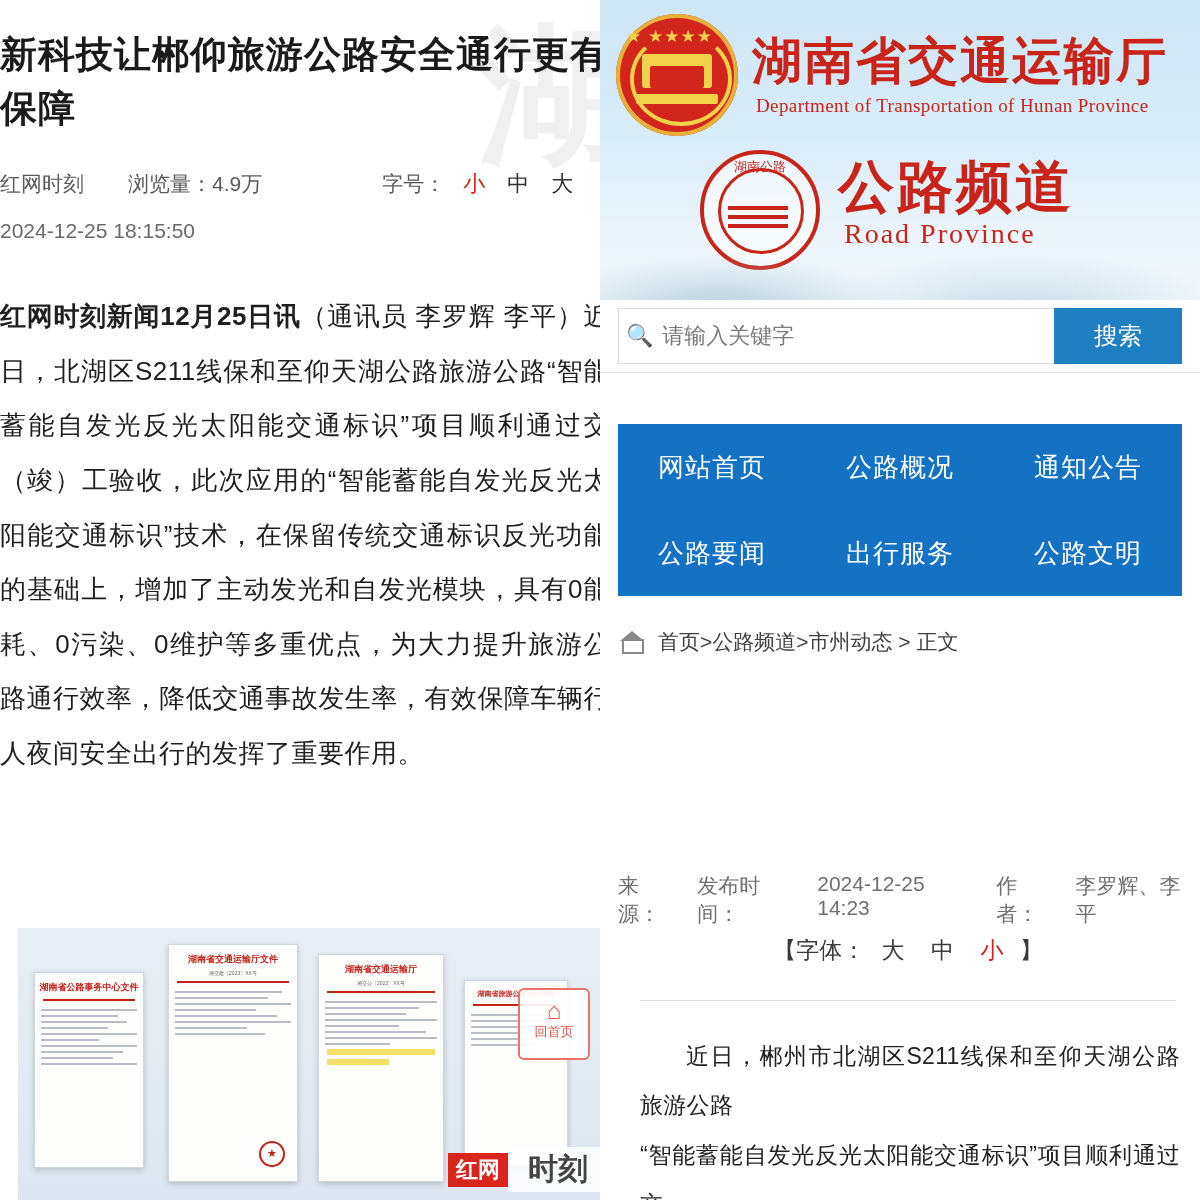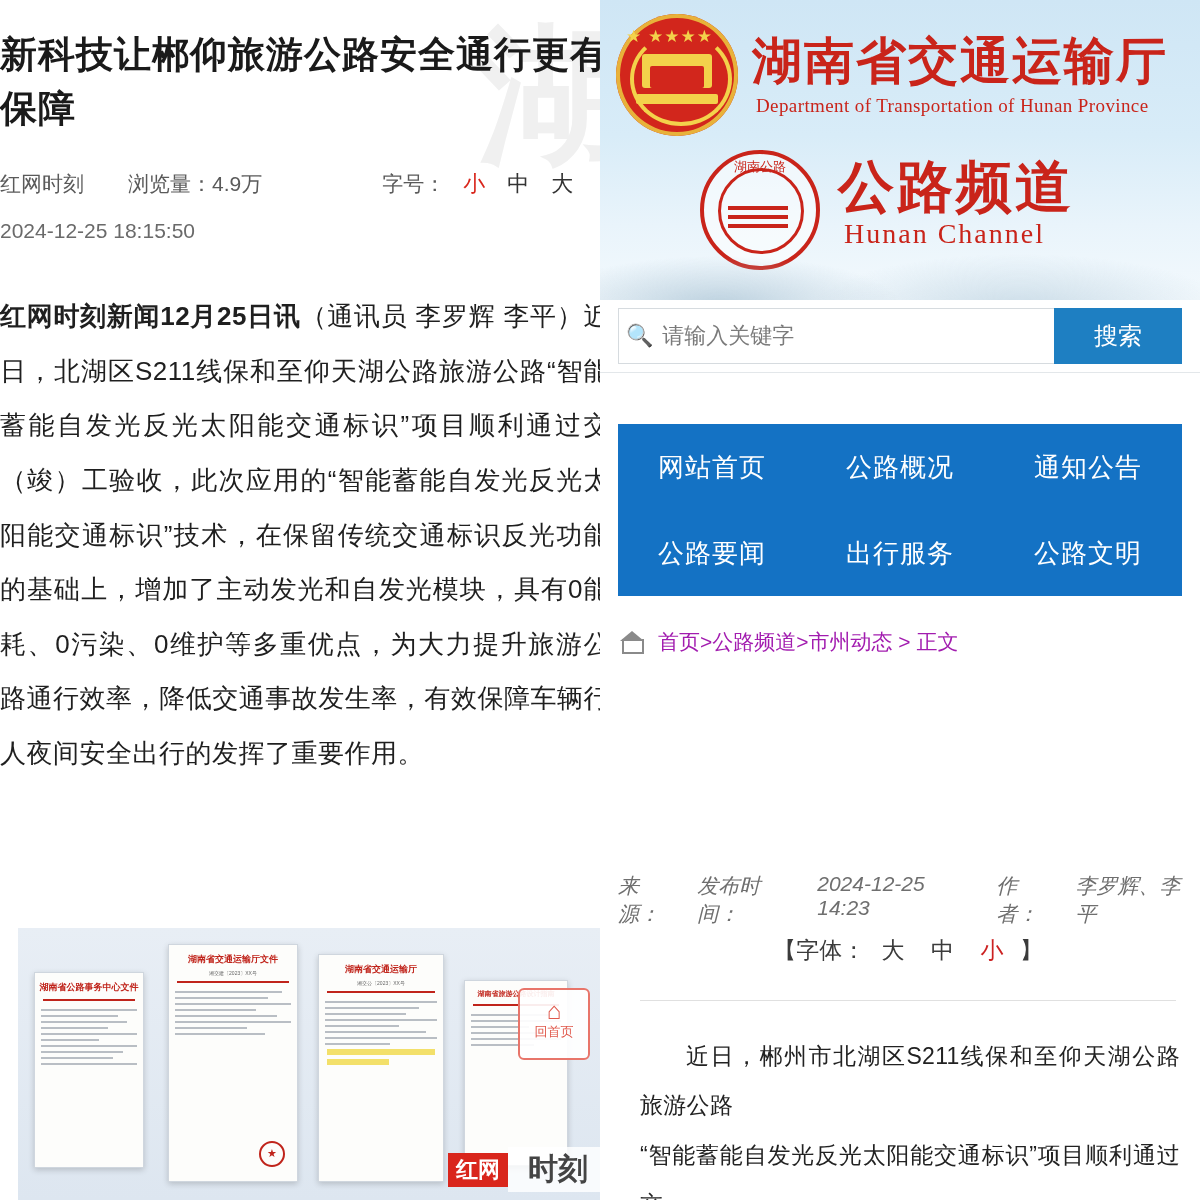--- a/index.html
+++ b/index.html
@@ -384,21 +384,21 @@
     letter-spacing: 1px;
     text-decoration: none;
     font-family: "DejaVu Sans", sans-serif;
   }
   .crumb {
     position: absolute;
     left: 18px; top: 628px;
     display: flex;
     align-items: center;
     font-size: 21px;
-    color: #a21caf;
+    color: #404040;
   }
   .crumb .home-ic {
     width: 28px; height: 28px;
     margin-right: 12px;
     display:inline-block;
     position: relative;
   }
   .crumb .home-ic::before {
     content:"";
     position:absolute; left:4px; top:11px;
@@ -428,21 +428,20 @@
   }
   .post-meta {
     position: absolute;
     left: 18px; top: 872px;
     width: 580px;
     display: flex;
     justify-content: center;
     gap: 18px;
     font-size: 21px;
     color: #6f6f6f;
-    font-style: italic;
   }
   .post-fs {
     position: absolute;
     left: 18px; top: 935px;
     width: 580px;
     text-align: center;
     font-size: 23px;
     color: #3b3b3b;
   }
   .post-fs .o { margin: 0 10px; }
@@ -576,21 +575,21 @@
       </div>
       <div class="banner-title">湖南省交通运输厅</div>
       <div class="banner-sub">Department of Transportation of Hunan Province</div>
 
       <div class="round-logo">
         <div class="inner"></div>
         <div class="bar"></div>
         <div class="txt">湖南公路</div>
       </div>
       <div class="channel-cn">公路频道</div>
-      <div class="channel-en">Hunan Channel</div>
+      <div class="channel-en">Road Province</div>
     </div>
 
     <div class="searchbar">
       <div class="search-field">
         <span class="search-ic">🔍</span>
         <input class="search-input" type="text" placeholder="请输入关键字" style="">
       </div>
       <button class="search-btn">搜索</button>
     </div>
 

